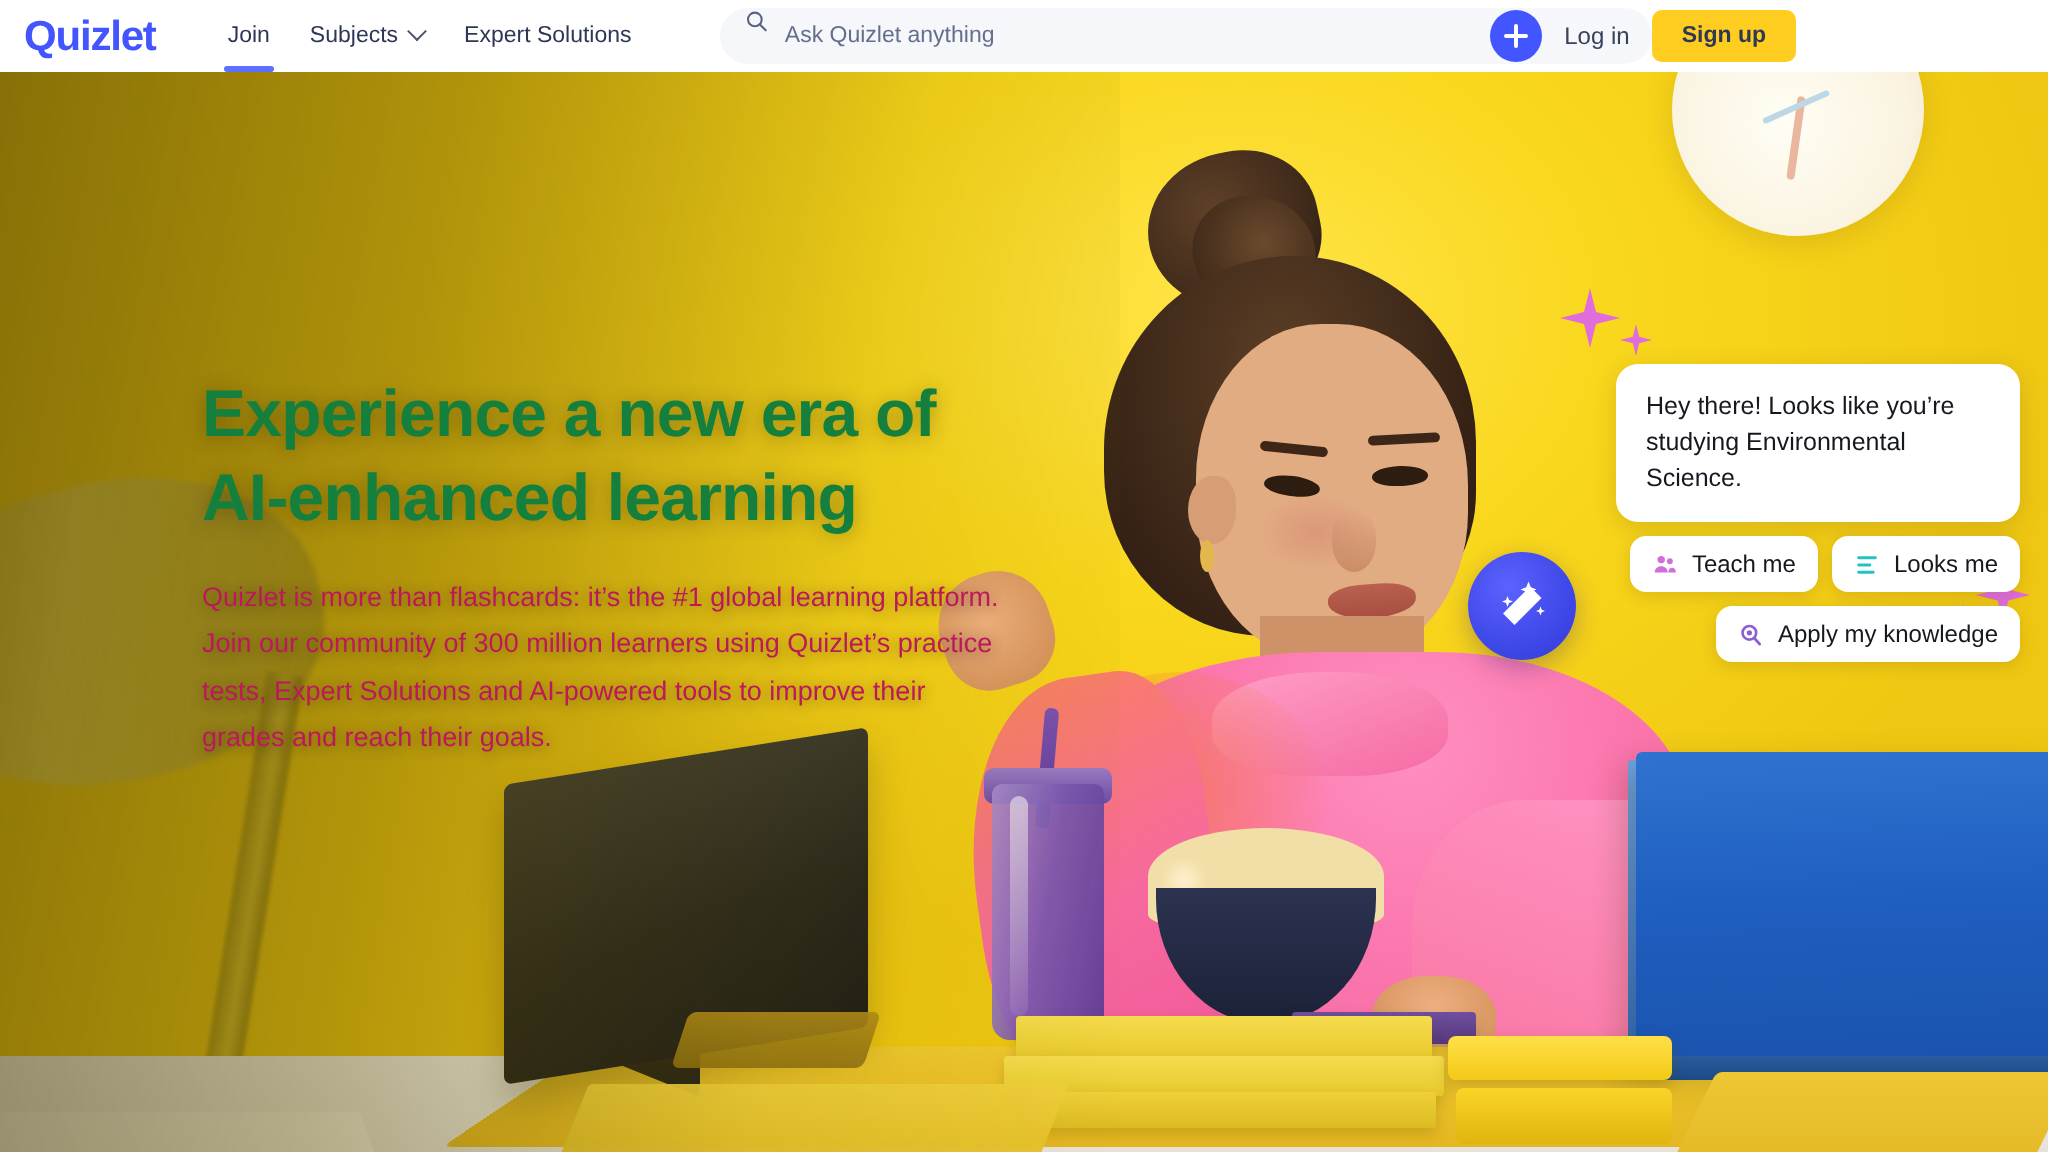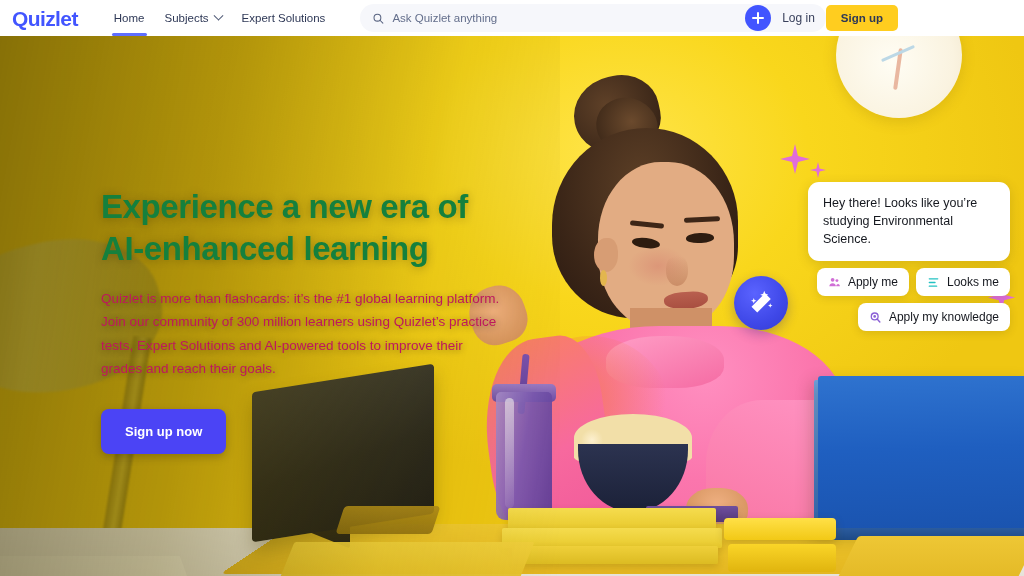--- a/index.html
+++ b/index.html
@@ -80,21 +80,20 @@
 
   .searchbar {
     position: absolute;
     left: 360px;
     top: 4px;
     width: 466px;
     height: 28px;
     background: #f6f7fb;
     border-radius: 14px;
     display: flex;
-    align-items: center;
     padding: 0 12px;
     cursor: text;
   }
   .search-input {
     border: none;
     background: transparent;
     outline: none;
     font-family: "Liberation Sans", sans-serif;
     font-size: 11.5px;
     color: #586380;
@@ -621,21 +620,21 @@
 <body>
 
 <div class="page">
 
   <div class="navbar">
 
     <div class="brand">Quizlet</div>
 
     <div class="nav-links">
       <div class="nav-link active">
-        <span>Home</span>
+        <span>Join</span>
       </div>
       <div class="nav-link">
         <span>Subjects</span>
         <span class="chev"></span>
       </div>
       <div class="nav-link">
         <span>Expert Solutions</span>
       </div>
     </div>
 
@@ -735,21 +734,20 @@
     <svg class="sparkle" style="left:974px; top:266px;" width="15" height="15" viewBox="0 0 24 24">
       <path d="M12 0 L14.4 9.6 L24 12 L14.4 14.4 L12 24 L9.6 14.4 L0 12 L9.6 9.6 Z" fill="#e06ddb"></path>
     </svg>
 
     <div class="hero-copy">
       <div class="headline">
         <div>Experience a new era of</div>
         <div>AI-enhanced learning</div>
       </div>
       <div class="subcopy">Quizlet is more than flashcards: it’s the #1 global learning platform. Join our community of 300 million learners using Quizlet’s practice tests, Expert Solutions and AI-powered tools to improve their grades and reach their goals.</div>
-      <button class="cta-btn">Sign up now</button>
     </div>
 
     <div class="assistant">
 
       <div class="wand-badge">
         <svg width="30" height="30" viewBox="0 0 24 24">
           <path d="M15.2 4.2 L19.8 8.8 L9.0 19.6 L4.4 15.0 Z" fill="#ffffff"></path>
           <path d="M14.6 2.2 L15.5 4.5 L17.8 5.4 L15.5 6.3 L14.6 8.6 L13.7 6.3 L11.4 5.4 L13.7 4.5 Z" fill="#ffffff"></path>
           <path d="M6.2 8.0 L6.8 9.6 L8.4 10.2 L6.8 10.8 L6.2 12.4 L5.6 10.8 L4.0 10.2 L5.6 9.6 Z" fill="#ffffff"></path>
           <path d="M19.4 12.2 L19.9 13.5 L21.2 14.0 L19.9 14.5 L19.4 15.8 L18.9 14.5 L17.6 14.0 L18.9 13.5 Z" fill="#ffffff"></path>
@@ -761,21 +759,21 @@
       </div>
 
       <div class="chip-row">
         <div class="chip">
           <svg width="13" height="13" viewBox="0 0 24 24">
             <circle cx="8.5" cy="7" r="3.4" fill="#d06fd6"></circle>
             <circle cx="16.5" cy="8.5" r="2.7" fill="#d06fd6"></circle>
             <path d="M2.5 19c0-3.6 2.7-5.8 6-5.8s6 2.2 6 5.8z" fill="#d06fd6"></path>
             <path d="M15 19c0-2.6 1.6-4.4 3.6-4.4S22 16.4 22 19z" fill="#d06fd6"></path>
           </svg>
-          <span>Apply me</span>
+          <span>Teach me</span>
         </div>
         <div class="chip">
           <svg width="13" height="13" viewBox="0 0 24 24">
             <rect x="3" y="4" width="18" height="2.6" rx="1.3" fill="#25c2c2"></rect>
             <rect x="3" y="10.7" width="13" height="2.6" rx="1.3" fill="#25c2c2"></rect>
             <rect x="3" y="17.4" width="16" height="2.6" rx="1.3" fill="#25c2c2"></rect>
           </svg>
           <span>Looks me</span>
         </div>
       </div>

